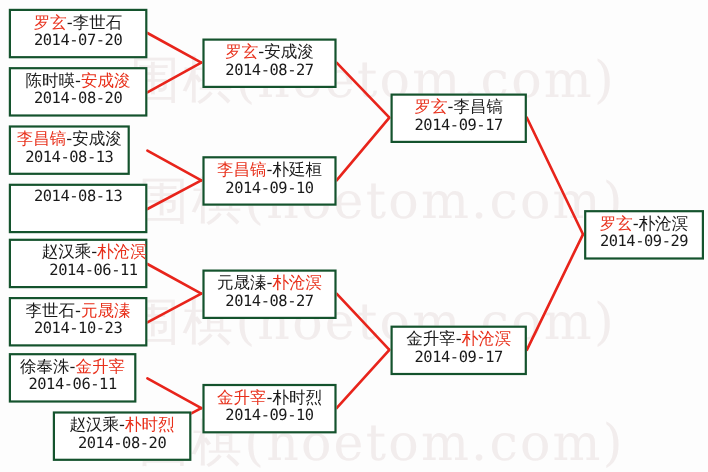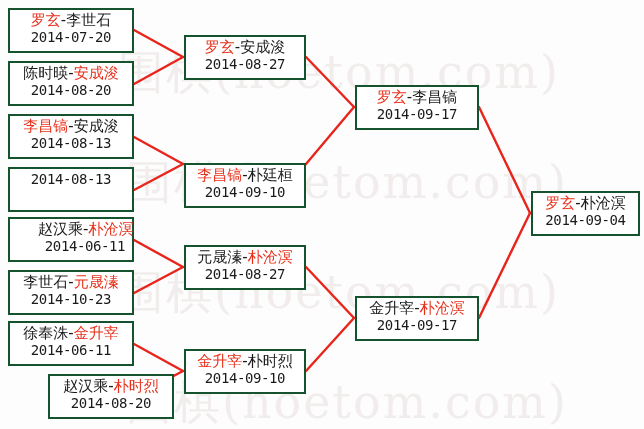--- a/index.html
+++ b/index.html
@@ -112,21 +112,21 @@
     <div class="date">2014-07-20</div>
   </div>
 
   <div class="match" style="left:8px;top:61px;width:126px;height:45px;">
     <div class="players">
       <span class="p-lose">陈时暎</span><span class="dash">-</span><span class="p-win">安成浚</span>
     </div>
     <div class="date">2014-08-20</div>
   </div>
 
-  <div class="match" style="left:8px;top:114px;width:126px;height:45px;">
+  <div class="match" style="left:8px;top:114px;width:110px;height:45px;">
     <div class="players">
       <span class="p-win">李昌镐</span><span class="dash">-</span><span class="p-lose">安成浚</span>
     </div>
     <div class="date">2014-08-13</div>
   </div>
 
   <div class="match" style="left:8px;top:167px;width:126px;height:45px;">
     <div class="date">2014-08-13</div>
   </div>
 
@@ -137,42 +137,42 @@
     <div class="date">2014-06-11</div>
   </div>
 
   <div class="match" style="left:8px;top:270px;width:126px;height:45px;">
     <div class="players">
       <span class="p-lose">李世石</span><span class="dash">-</span><span class="p-win">元晟溱</span>
     </div>
     <div class="date">2014-10-23</div>
   </div>
 
-  <div class="match" style="left:8px;top:321px;width:126px;height:45px;">
+  <div class="match" style="left:8px;top:321px;width:116px;height:45px;">
     <div class="players">
       <span class="p-lose">徐奉洙</span><span class="dash">-</span><span class="p-win">金升宰</span>
     </div>
     <div class="date">2014-06-11</div>
   </div>
 
   <div class="match" style="left:8px;top:374px;width:126px;height:45px;margin-left:40px;">
     <div class="players">
       <span class="p-lose">赵汉乘</span><span class="dash">-</span><span class="p-win">朴时烈</span>
     </div>
     <div class="date">2014-08-20</div>
   </div>
 
   <div class="match" style="left:184px;top:35px;width:122px;height:45px;">
     <div class="players">
       <span class="p-win">罗玄</span><span class="dash">-</span><span class="p-lose">安成浚</span>
     </div>
     <div class="date">2014-08-27</div>
   </div>
 
-  <div class="match" style="left:184px;top:142px;width:122px;height:45px;margin-top:21px;">
+  <div class="match" style="left:184px;top:142px;width:122px;height:45px;">
     <div class="players">
       <span class="p-win">李昌镐</span><span class="dash">-</span><span class="p-lose">朴廷桓</span>
     </div>
     <div class="date">2014-09-10</div>
   </div>
 
   <div class="match" style="left:184px;top:245px;width:122px;height:45px;">
     <div class="players">
       <span class="p-lose">元晟溱</span><span class="dash">-</span><span class="p-win">朴沧溟</span>
     </div>
@@ -197,16 +197,16 @@
     <div class="players">
       <span class="p-lose">金升宰</span><span class="dash">-</span><span class="p-win">朴沧溟</span>
     </div>
     <div class="date">2014-09-17</div>
   </div>
 
   <div class="match" style="left:531px;top:191px;width:109px;height:45px;">
     <div class="players">
       <span class="p-win">罗玄</span><span class="dash">-</span><span class="p-lose">朴沧溟</span>
     </div>
-    <div class="date">2014-09-04</div>
+    <div class="date">2014-09-29</div>
   </div>
 
 </div>
 
 </body></html>

